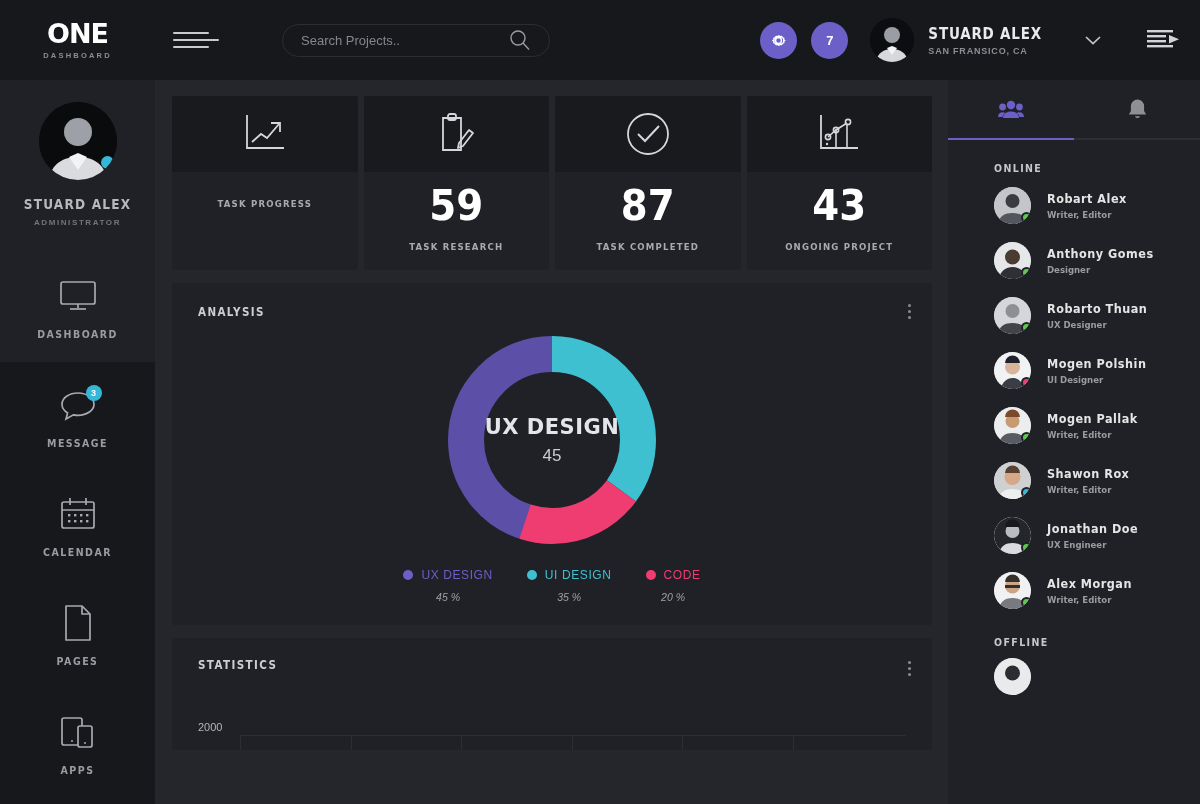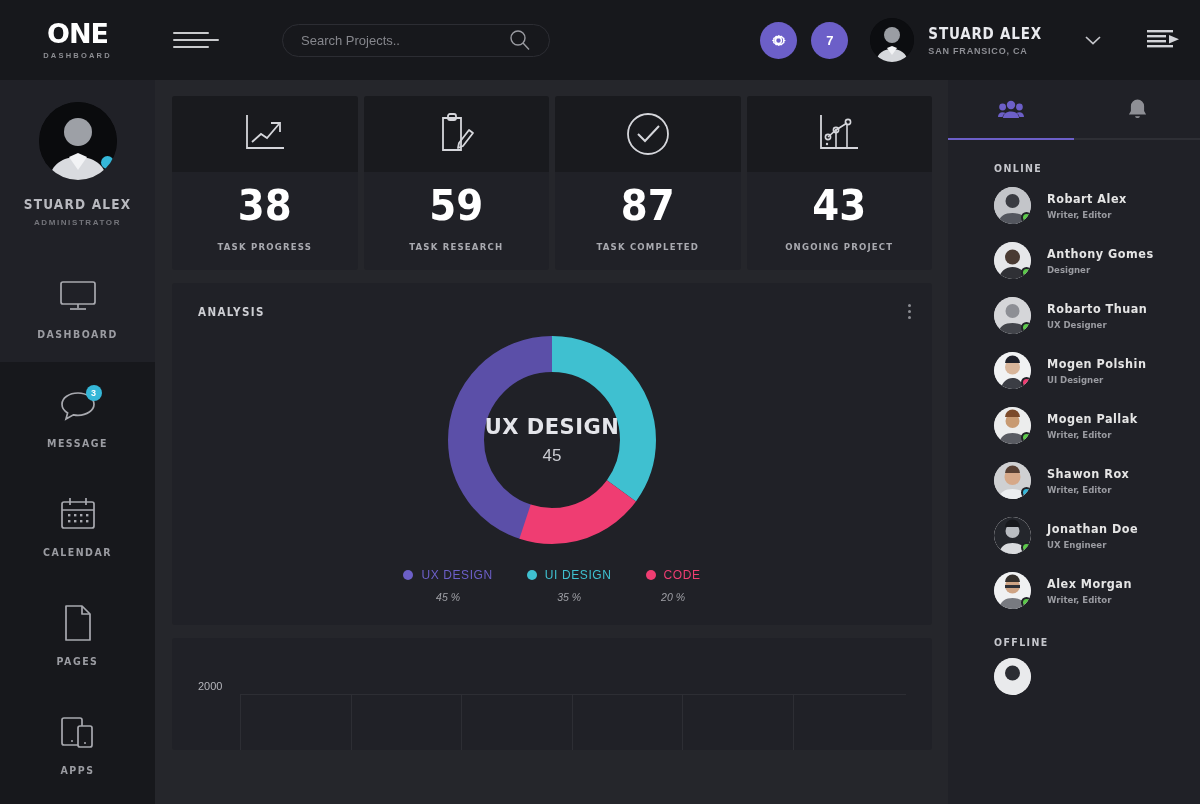--- a/index.html
+++ b/index.html
@@ -382,21 +382,20 @@
       <div class="stats-row">
         <div class="stat-card">
           <div class="stat-top">
             <svg width="46" height="44" viewBox="0 0 46 44">
               <polyline points="5,3 5,36 42,36" fill="none" stroke="#d5d6db" stroke-width="1.8"></polyline>
               <polyline points="10,30 19,22 25,26 37,12" fill="none" stroke="#d5d6db" stroke-width="1.8"></polyline>
               <polyline points="29,11 38,11 38,20" fill="none" stroke="#d5d6db" stroke-width="1.8"></polyline>
             </svg>
           </div>
           <div class="stat-body">
-            <div class="stat-num">38</div>
             <div class="stat-label">TASK PROGRESS</div>
           </div>
         </div>
 
         <div class="stat-card">
           <div class="stat-top">
             <svg width="42" height="44" viewBox="0 0 42 44">
               <path d="M8 6h18v32H8z" fill="none" stroke="#d5d6db" stroke-width="1.8"></path>
               <rect x="13" y="2" width="8" height="6" rx="2" fill="none" stroke="#d5d6db" stroke-width="1.8"></rect>
               <path d="M24 31l10-13 4 3-10 13-5 2z" fill="none" stroke="#d5d6db" stroke-width="1.8" stroke-linejoin="round"></path>
@@ -490,20 +489,28 @@
                 <span class="leg-dot" style="background:#ef3d72"></span>
                 <span class="leg-name" style="color:#ef3d72">CODE</span>
               </div>
               <div class="leg-pct">20 %</div>
             </div>
           </div>
         </div>
       </div>
 
       <div class="panel" style="height:112px;overflow:hidden">
+        <div class="stat-panel-head">
+          <div class="panel-title">STATISTICS</div>
+          <div class="kebab">
+            <i></i>
+            <i></i>
+            <i></i>
+          </div>
+        </div>
 
 
         <div class="chart-area">
           <div class="y-lab">2000</div>
           <div class="grid-box">
             <span class="gtop"></span>
             <span class="gcol" style="left:0%"></span>
             <span class="gcol" style="left:16.6%"></span>
             <span class="gcol" style="left:33.2%"></span>
             <span class="gcol" style="left:49.8%"></span>

